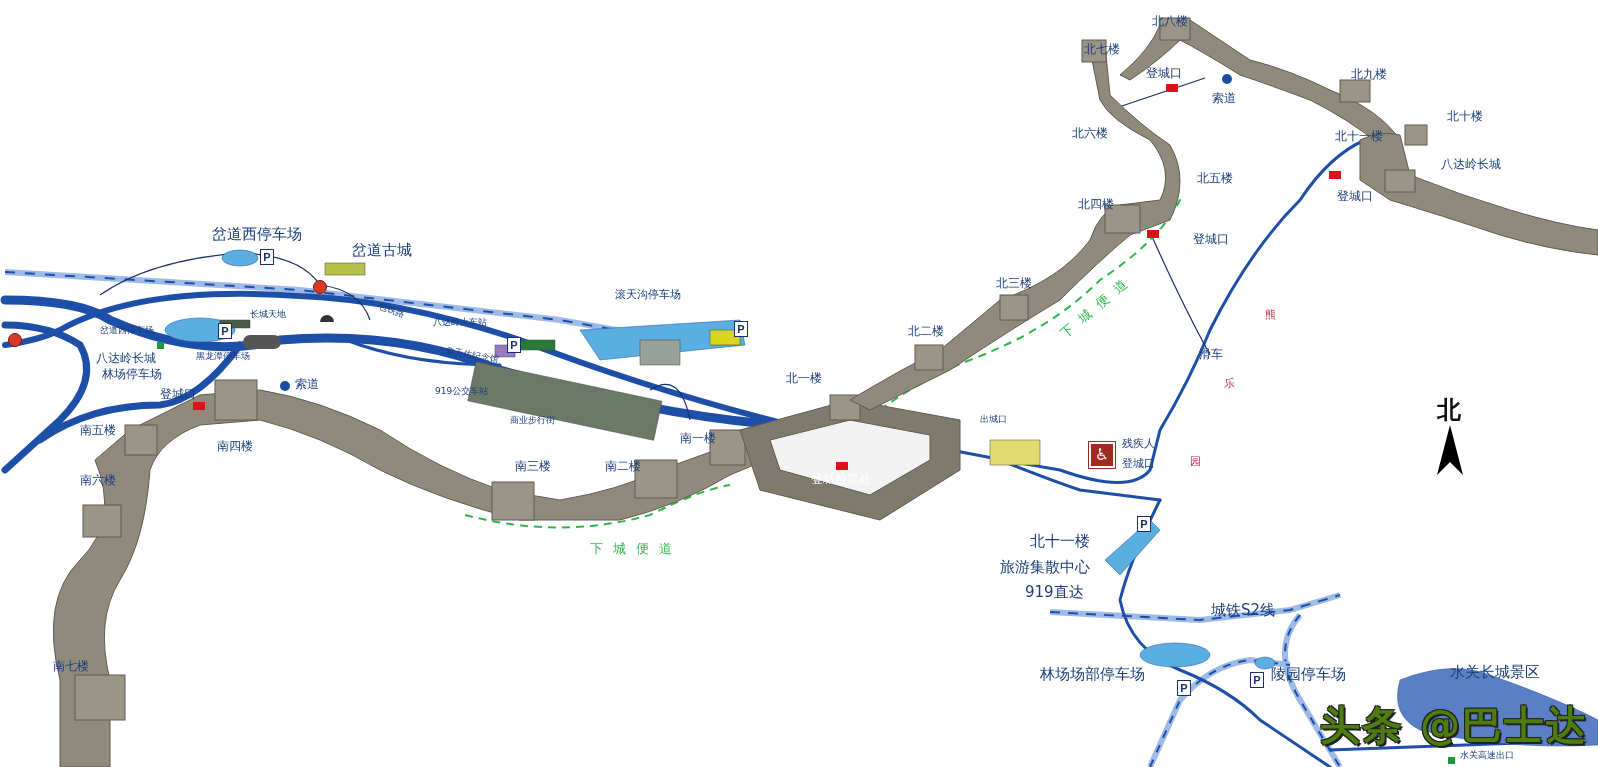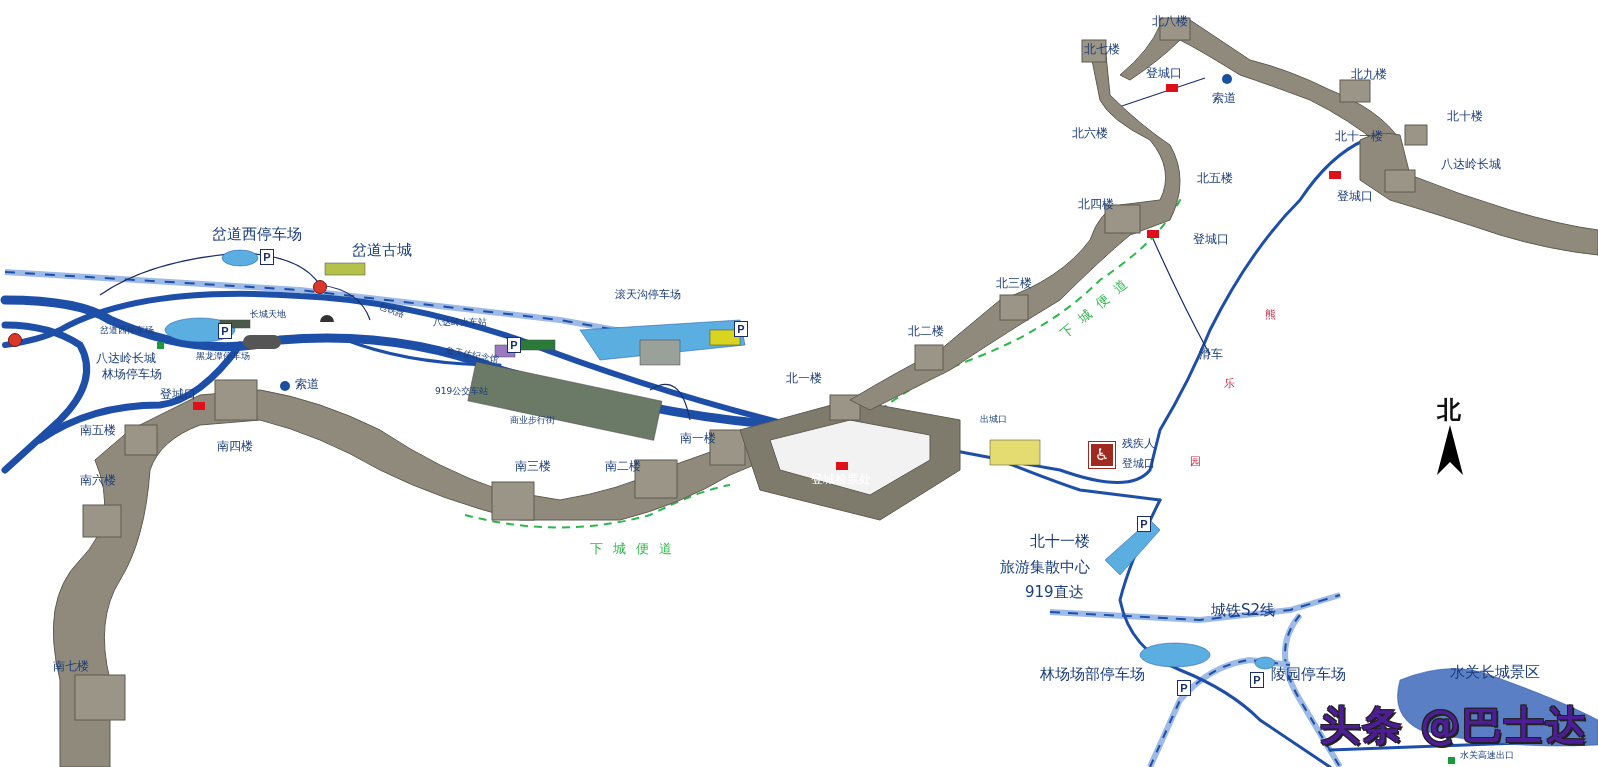--- a/index.html
+++ b/index.html
@@ -17,21 +17,21 @@
   .lbl.red { color: #c0304a; font-size: 11px; }
   .pin { position: absolute; width: 12px; height: 8px; background: #e0101a; }
   .dot { position: absolute; width: 10px; height: 10px; border-radius: 50%; background: #1a4fa0; }
   .rdot { position: absolute; width: 12px; height: 12px; border-radius: 50%; background: #d9382a; border: 1px solid #7a1a10; }
   .gsq { position: absolute; width: 7px; height: 7px; background: #1a9a3a; }
   .p-sign { position: absolute; width: 12px; height: 14px; border: 1.5px solid #1a2f6a; background: #fff;
             color: #1a2f6a; font-size: 11px; font-weight: bold; text-align: center; line-height: 14px;
             font-family: "Liberation Sans", sans-serif; }
   .acc { position: absolute; width: 22px; height: 22px; background: #a02a20; border: 2px solid #fff; outline: 1px solid #a02a20;
          color: #fff; font-size: 16px; text-align: center; line-height: 22px; }
-  .watermark { position: absolute; font-size: 40px; color: #4c1d95; font-weight: bold;
+  .watermark { position: absolute; font-size: 40px; color: #4d7c0f; font-weight: bold;
                text-shadow: 2px 2px 0 #222, -1px -1px 0 #222, 1px -1px 0 #222, -1px 1px 0 #222; letter-spacing: 2px; }
 </style>
 </head>
 <body>
 
 <div id="map">
   <svg width="1598" height="767" viewBox="0 0 1598 767">
 
     <g>
       <path d="M5,272 L300,290 L560,320 L700,345" stroke="#9dbbe6" stroke-width="6" fill="none"></path>

